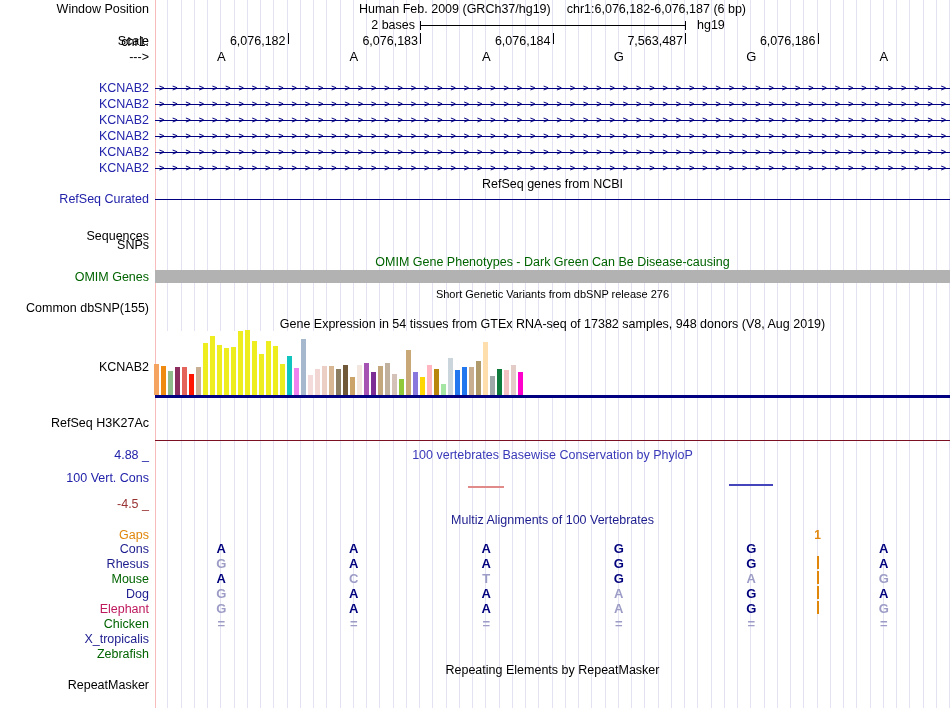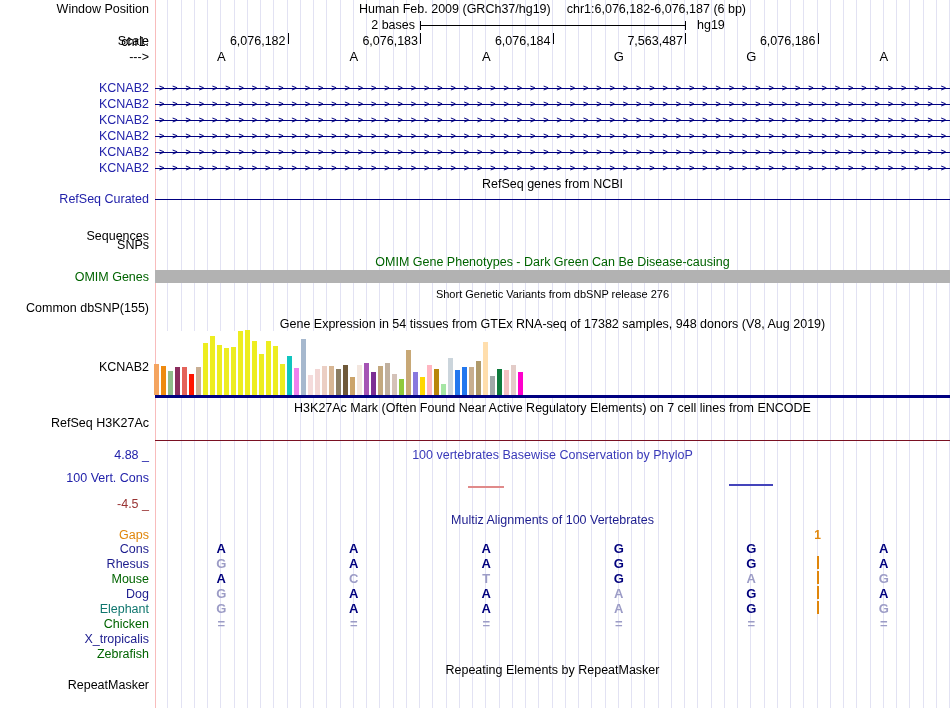--- a/index.html
+++ b/index.html
@@ -533,21 +533,20 @@
       <div class="bar" style="left:483px;top:342px;height:53px;background:#FFDEAD"></div>
       <div class="bar" style="left:490px;top:376px;height:19px;background:#9FA8A8"></div>
       <div class="bar" style="left:497px;top:369px;height:26px;background:#0E7A3C"></div>
       <div class="bar" style="left:504px;top:370px;height:25px;background:#F4C2C2"></div>
       <div class="bar" style="left:511px;top:365px;height:30px;background:#E3CCC8"></div>
       <div class="bar" style="left:518px;top:372px;height:23px;background:#FF00CC"></div>
       <div class="bar" style="left:525px;top:342px;height:53px;background:undefined"></div>
     </div>
   <div class="hline" style="top:395px;height:3px;background:#000080"></div>
 
-  <div class="ctitle" style="top:401px">H3K27Ac Mark (Often Found Near Active Regulatory Elements) on 7 cell lines from ENCODE</div>
   <div class="tlabel" style="top:416px">RefSeq H3K27Ac</div>
   <div class="hline" style="top:440px;height:1px;background:#7a1022"></div>
 
   <div class="tlabel blue" style="top:448px">4.88 _</div>
   <div class="ctitle" style="top:448px;color:#3939b9">100 vertebrates Basewise Conservation by PhyloP</div>
   <div class="tlabel blue" style="top:471px">100 Vert. Cons</div>
   <div id="cons-marks">
       <div style="position:absolute;left:468.25px;top:486px;width:36px;height:2px;background:#e08a8a"></div>
       <div style="position:absolute;left:729.25px;top:484px;width:44px;height:2px;background:#4444bb"></div>
     </div>
@@ -584,21 +583,21 @@
       <div class="alnletter aln-d" style="left:609.75px;top:572px">G</div>
       <div class="alnletter aln-l" style="left:742.25px;top:572px">A</div>
       <div class="alnletter aln-l" style="left:874.75px;top:572px">G</div>
       <div class="tlabel" style="top:587px;color:#1c1c8e">Dog</div>
       <div class="alnletter aln-l" style="left:212.25px;top:587px">G</div>
       <div class="alnletter aln-d" style="left:344.75px;top:587px">A</div>
       <div class="alnletter aln-d" style="left:477.25px;top:587px">A</div>
       <div class="alnletter aln-l" style="left:609.75px;top:587px">A</div>
       <div class="alnletter aln-d" style="left:742.25px;top:587px">G</div>
       <div class="alnletter aln-d" style="left:874.75px;top:587px">A</div>
-      <div class="tlabel" style="top:602px;color:#0f766e">Elephant</div>
+      <div class="tlabel" style="top:602px;color:#be185d">Elephant</div>
       <div class="alnletter aln-l" style="left:212.25px;top:602px">G</div>
       <div class="alnletter aln-d" style="left:344.75px;top:602px">A</div>
       <div class="alnletter aln-d" style="left:477.25px;top:602px">A</div>
       <div class="alnletter aln-l" style="left:609.75px;top:602px">A</div>
       <div class="alnletter aln-d" style="left:742.25px;top:602px">G</div>
       <div class="alnletter aln-l" style="left:874.75px;top:602px">G</div>
       <div class="tlabel" style="top:617px;color:#006400">Chicken</div>
       <div class="alnletter aln-l" style="left:212.25px;top:617px">=</div>
       <div class="alnletter aln-l" style="left:344.75px;top:617px">=</div>
       <div class="alnletter aln-l" style="left:477.25px;top:617px">=</div>

